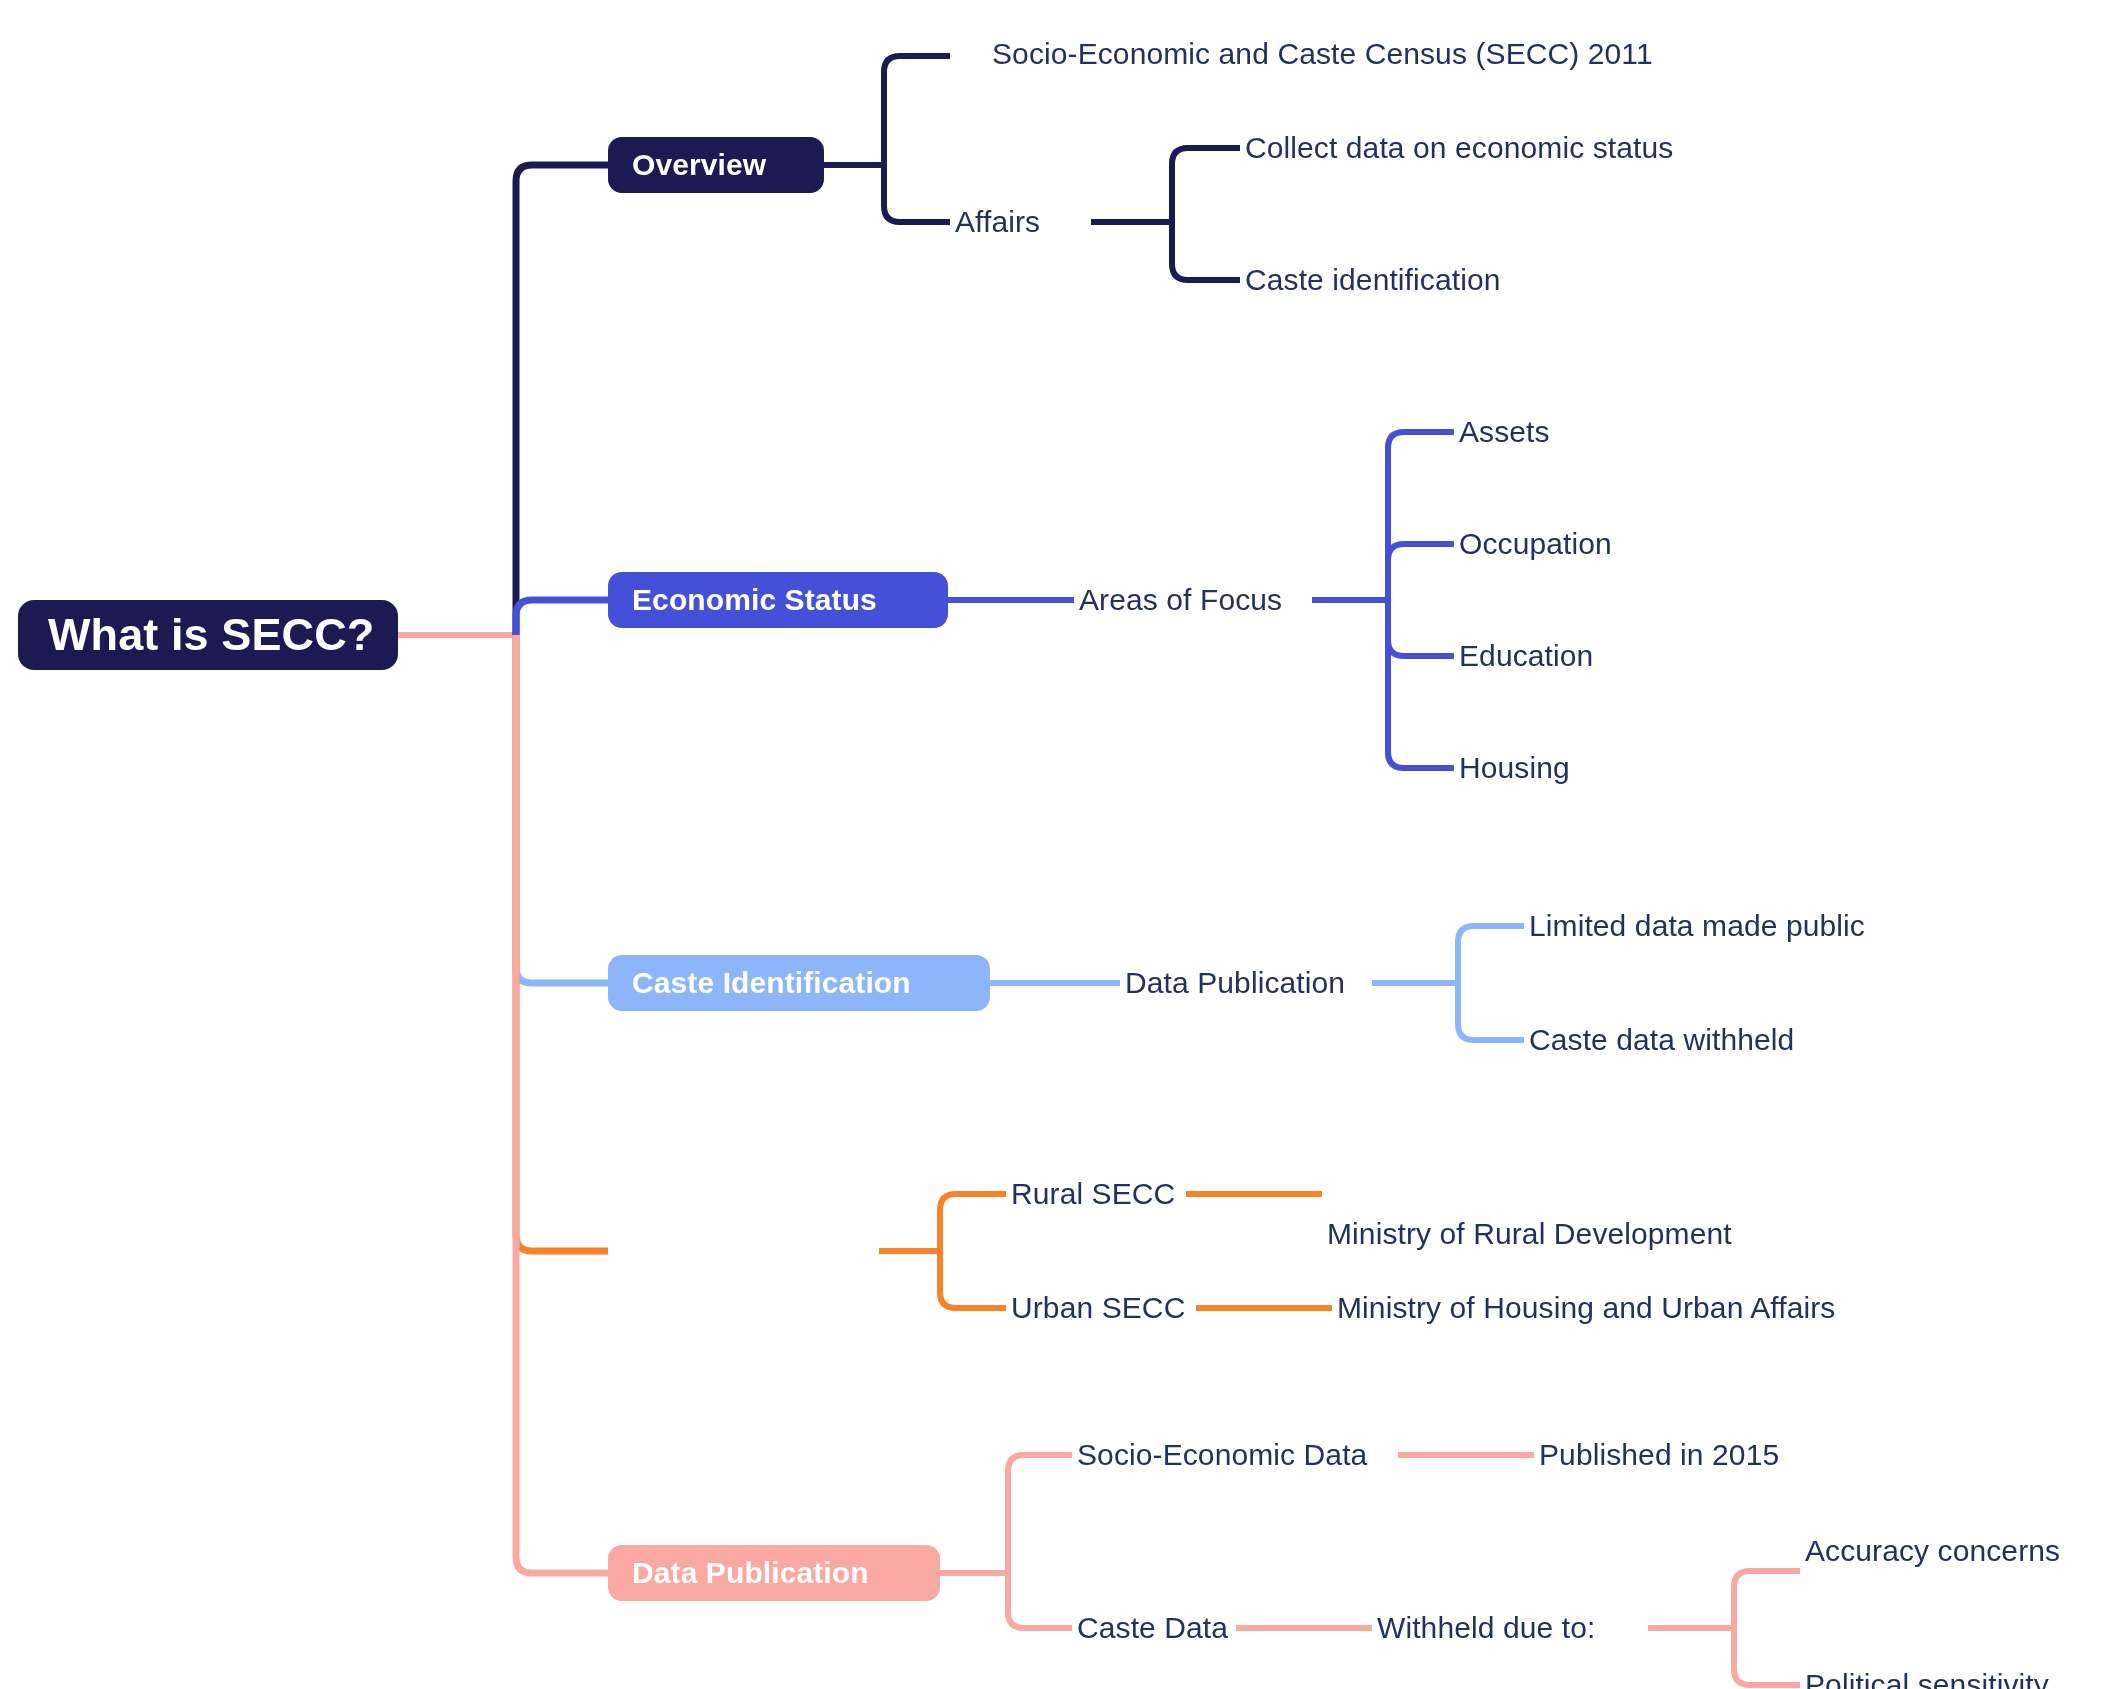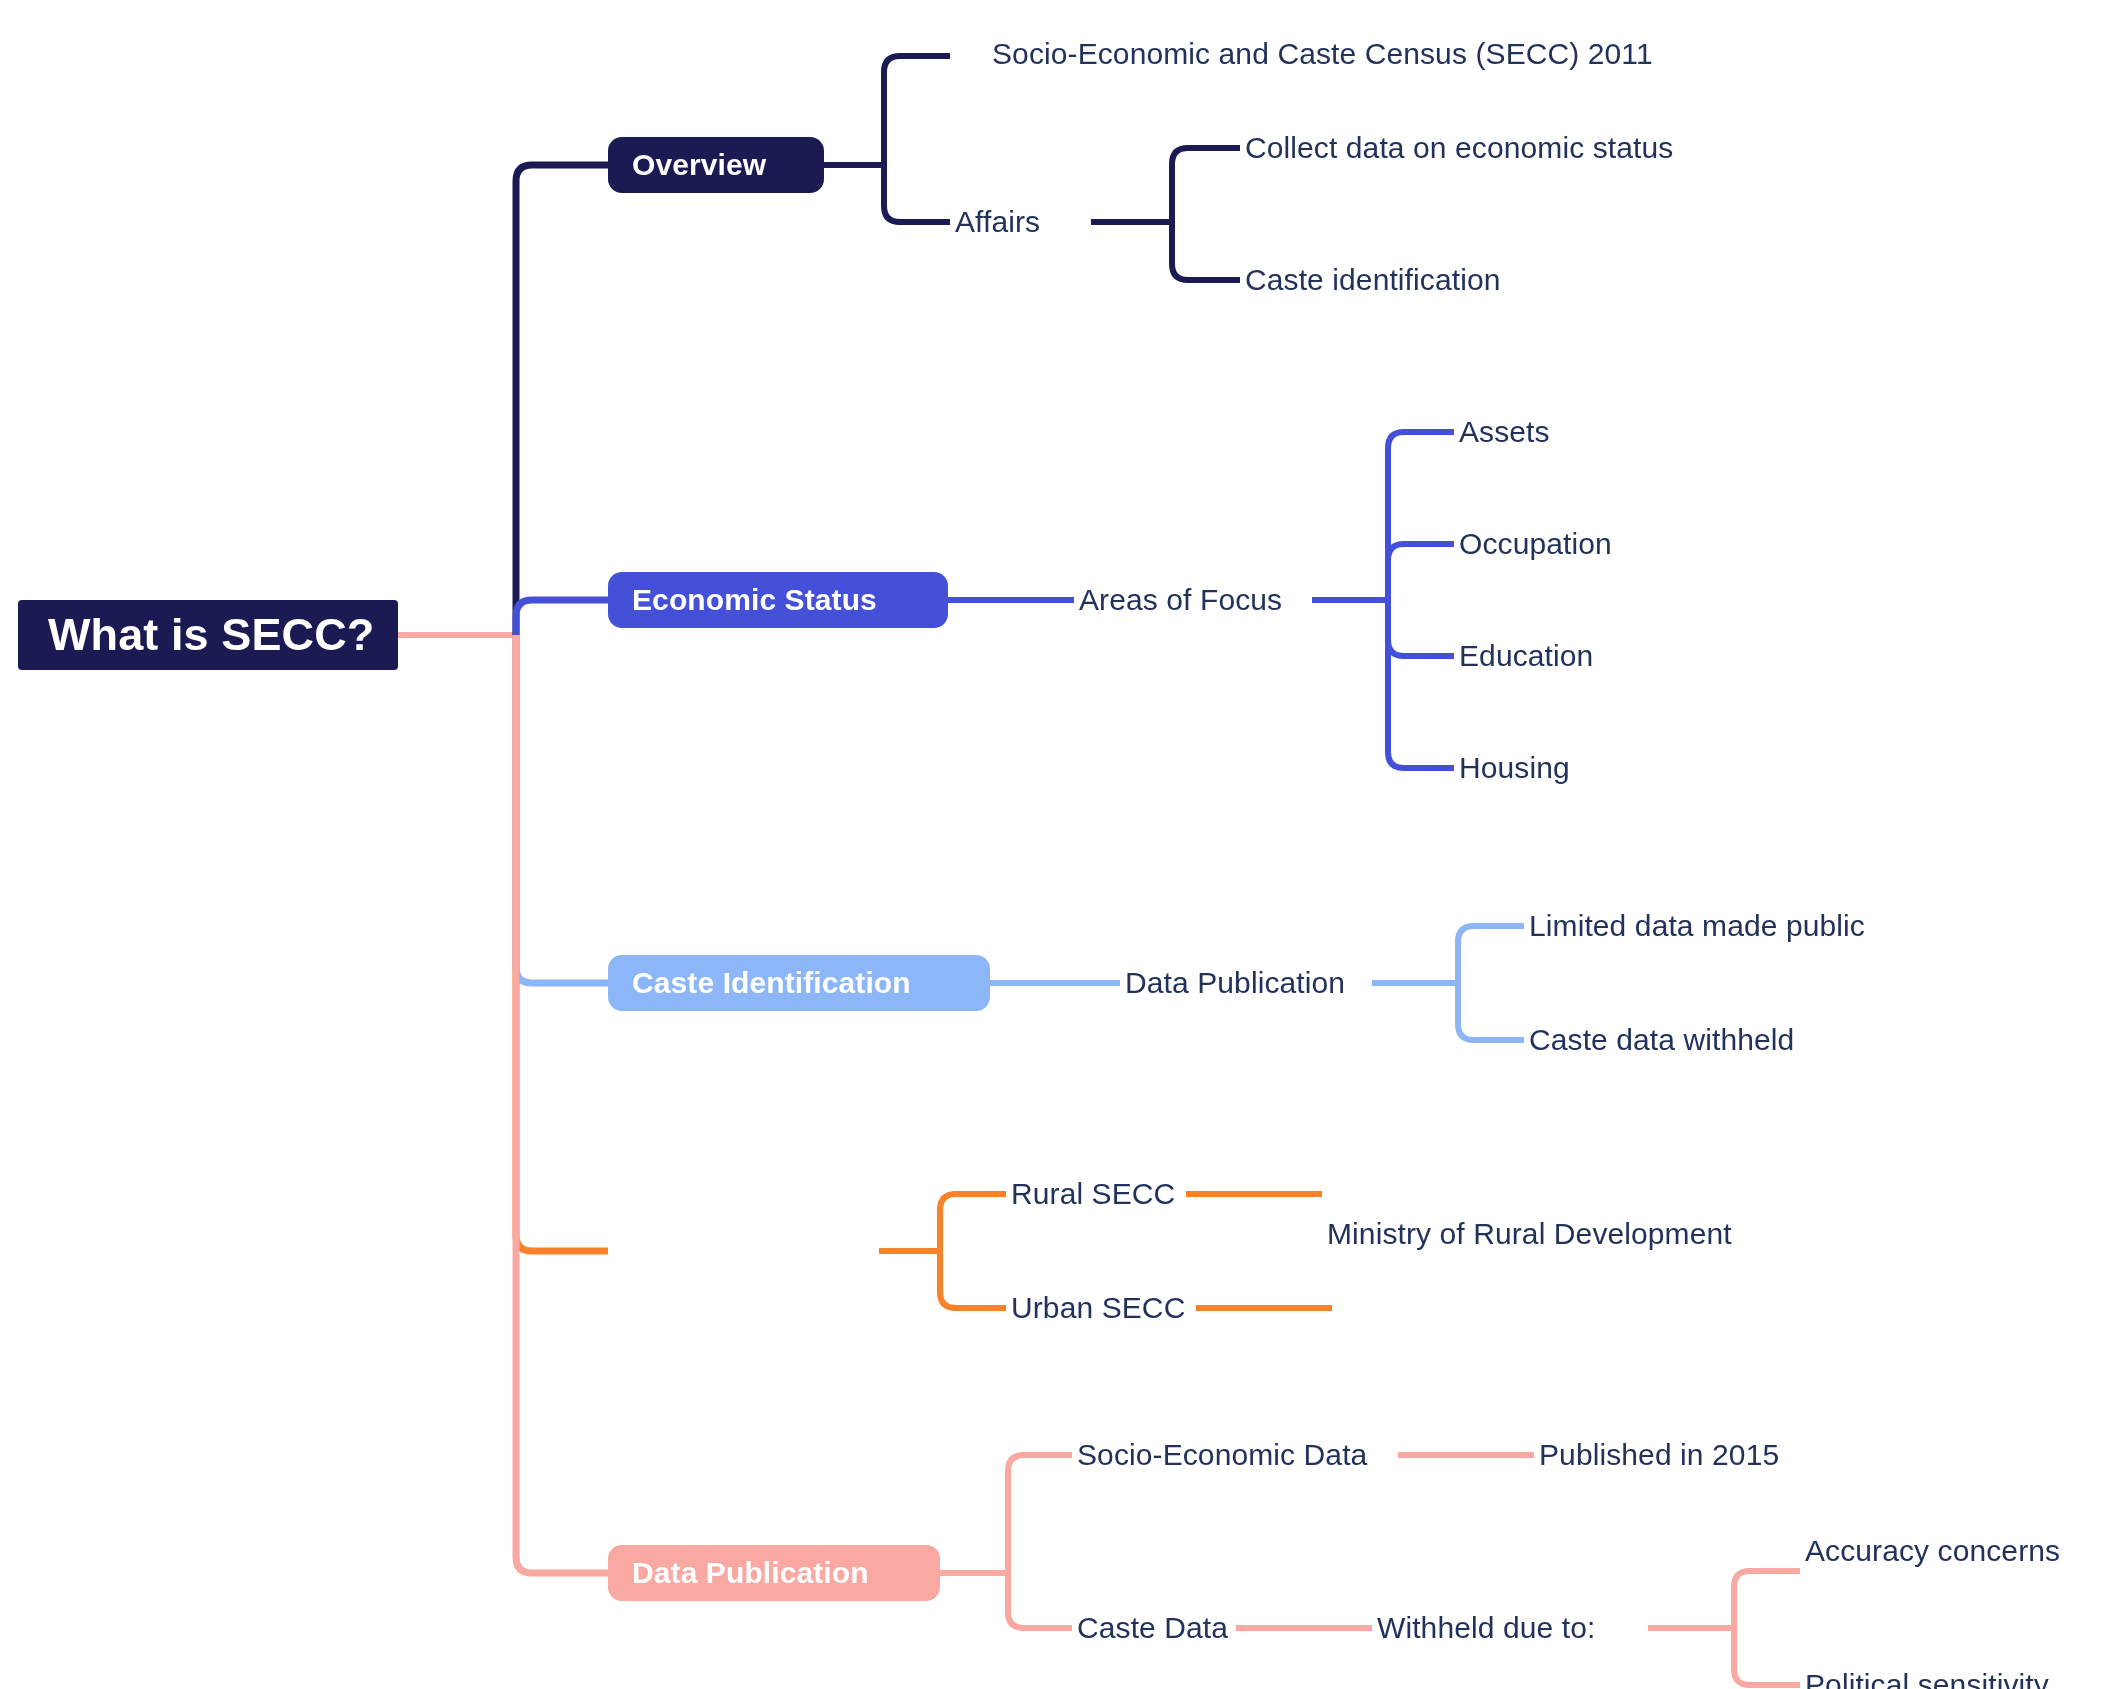--- a/index.html
+++ b/index.html
@@ -35,21 +35,21 @@
     white-space: nowrap;
   }
   
   .pill {
     border-radius: 14px;
     color: #ffffff;
     font-weight: bold;
     letter-spacing: 0.1px;
   }
   .pill.root {
-    border-radius: 4px;
+    border-radius: 16px;
     font-size: 45px;
     padding: 0 30px;
   }
   .pill.branch {
     font-size: 30px;
     padding: 0 24px;
   }
   
   .leaf {
     color: #22325b;
@@ -167,20 +167,23 @@
 
   <div class="node leaf" style="left:1011px; top:1172px; height:44px;">
     <span>Rural SECC</span>
   </div>
   <div class="node leaf" style="left:1327px; top:1172px; height:44px;margin-top:40px;">
     <span>Ministry of Rural Development</span>
   </div>
   <div class="node leaf" style="left:1011px; top:1286px; height:44px;">
     <span>Urban SECC</span>
   </div>
+  <div class="node leaf" style="left:1337px; top:1286px; height:44px;">
+    <span>Ministry of Housing and Urban Affairs</span>
+  </div>
 
   <div class="node pill branch" style="left:608px; top:1545px; width:332px; height:56px; background:#f9a9a2;">
     <span>Data Publication</span>
   </div>
   <div class="node leaf" style="left:1077px; top:1433px; height:44px;">
     <span>Socio-Economic Data</span>
   </div>
   <div class="node leaf" style="left:1539px; top:1433px; height:44px;">
     <span>Published in 2015</span>
   </div>

